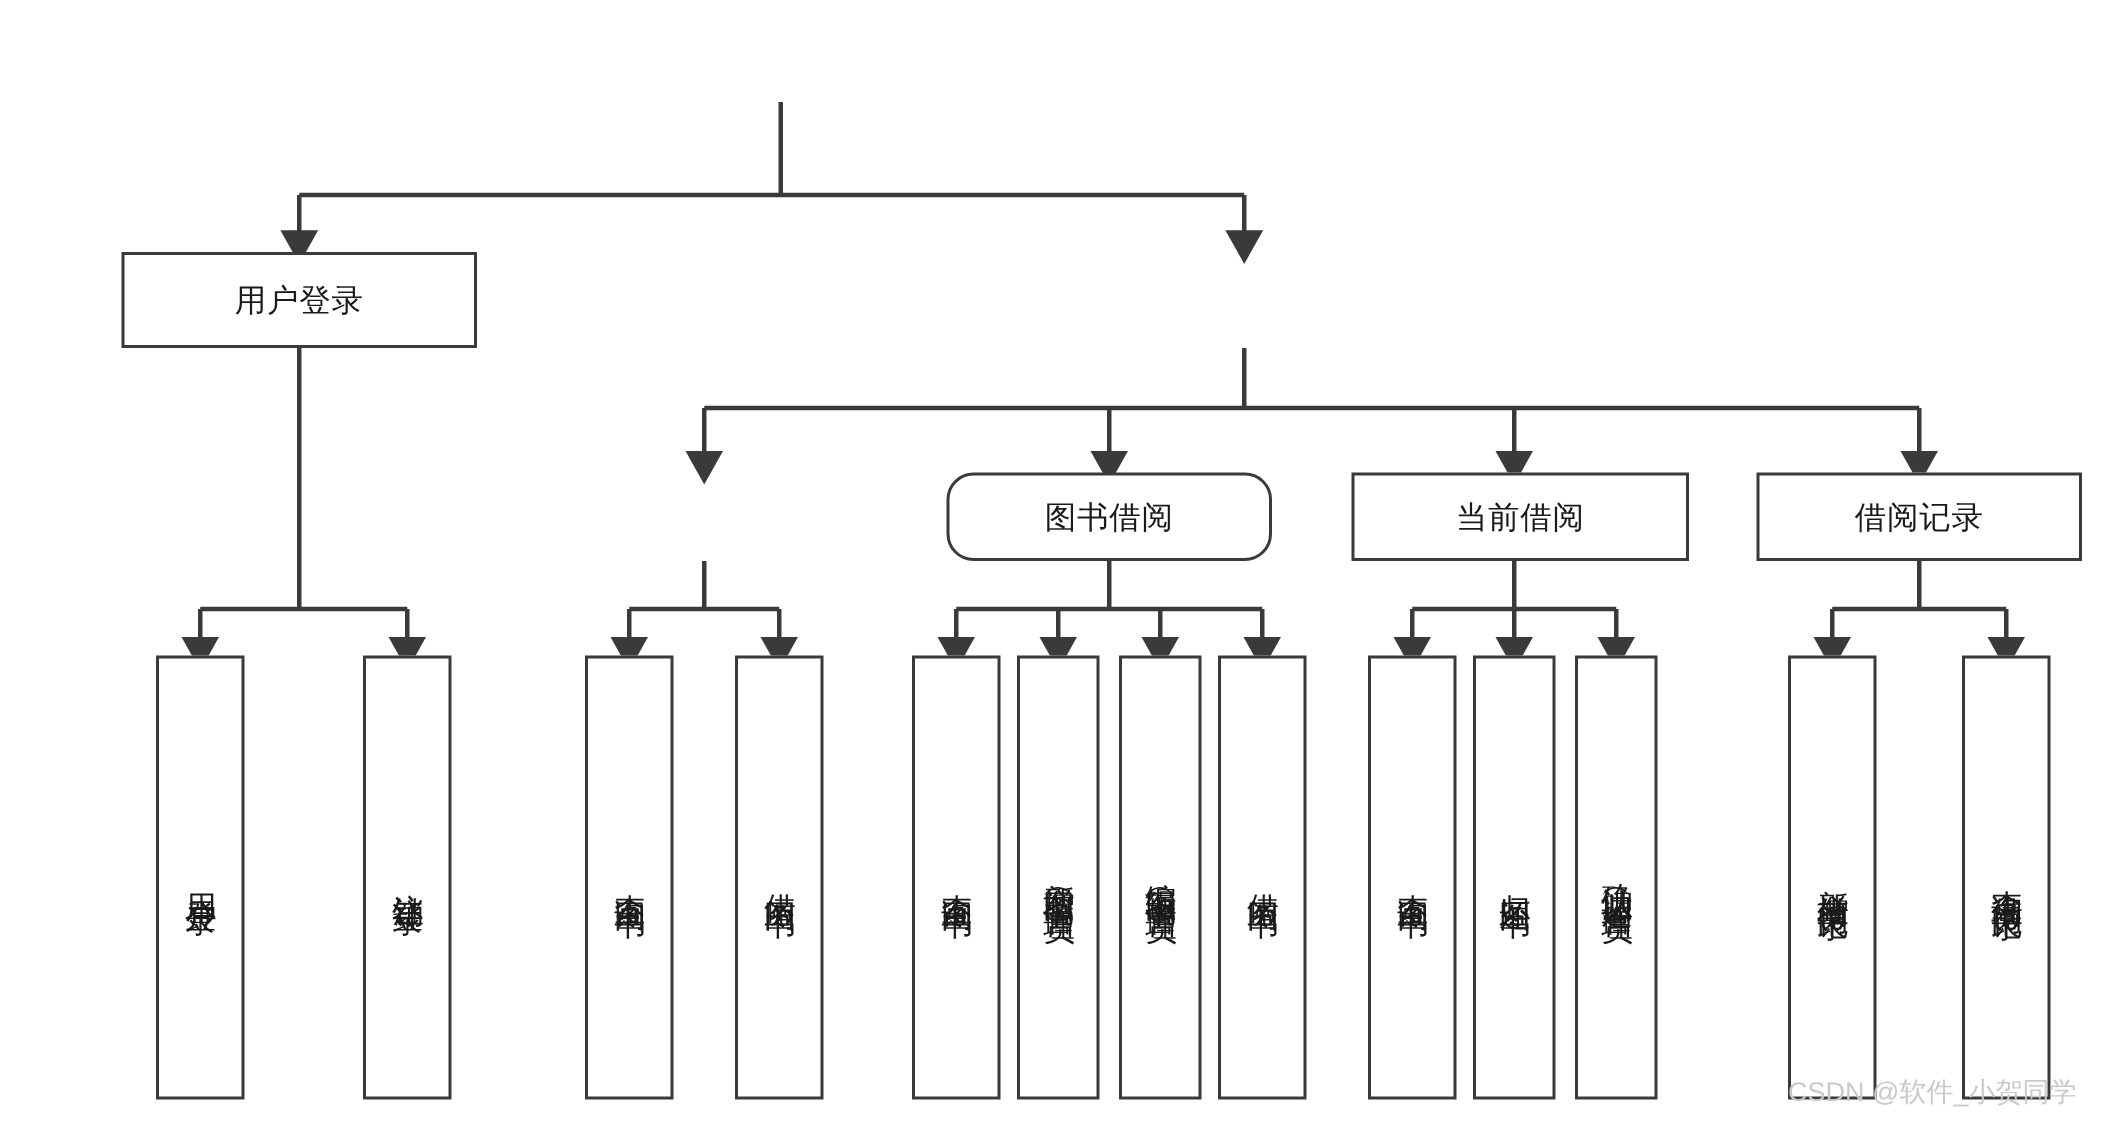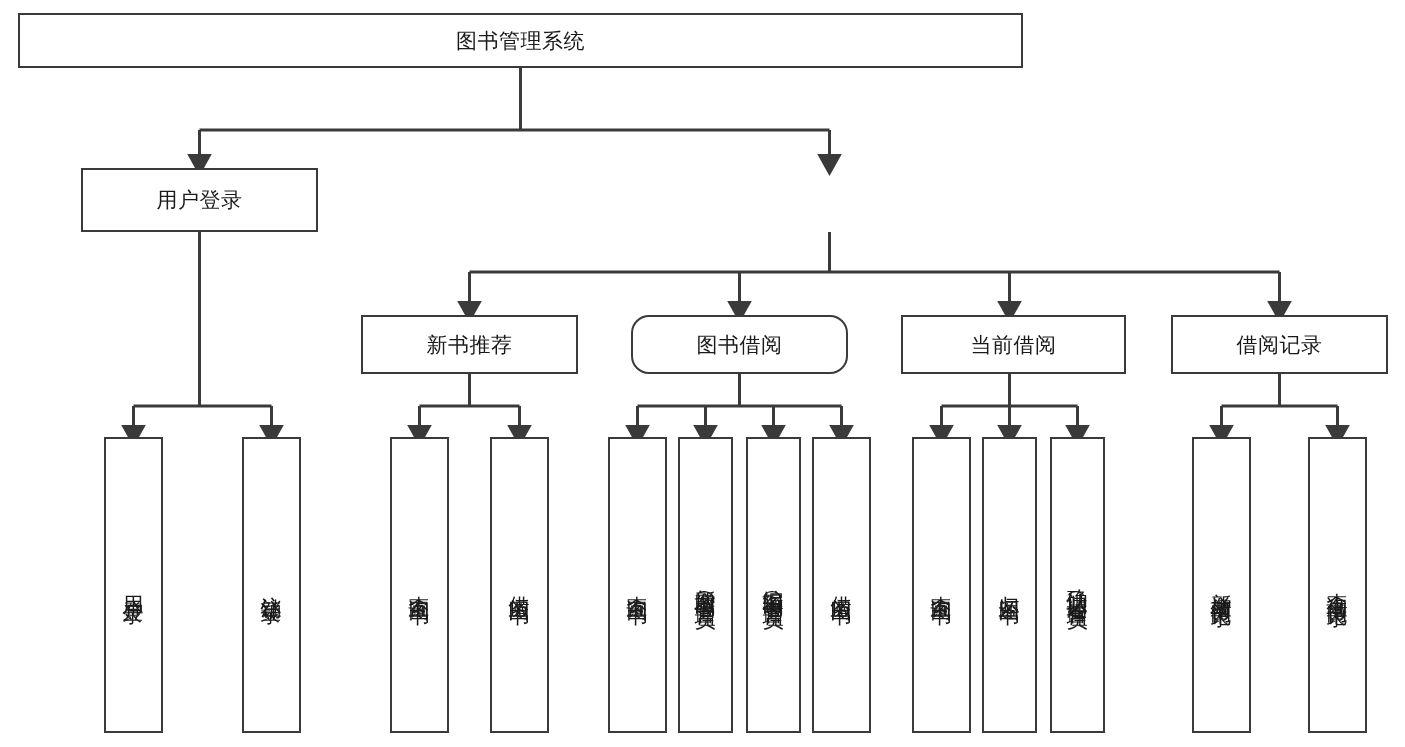--- a/index.html
+++ b/index.html
@@ -105,26 +105,24 @@
       <path d="M1009.5,406 L1009.5,429" marker-end="url(#arrow)"></path>
       <path d="M1077.5,406 L1077.5,429" marker-end="url(#arrow)"></path>
 
       <path d="M1279.5,374 L1279.5,406"></path>
       <path d="M1221.5,406 L1337.5,406"></path>
       <path d="M1221.5,406 L1221.5,429" marker-end="url(#arrow)"></path>
       <path d="M1337.5,406 L1337.5,429" marker-end="url(#arrow)"></path>
     </g>
   </svg>
 
-  <div class="node root horizontal" style="left:18px; top:13px; width:1005px; height:55px;">图书管理系统</div>
 
   <div class="node horizontal" style="left:81px; top:168px; width:237px; height:64px;">用户登录</div>
 
 
-  <div class="node horizontal" style="left:361px; top:315px; width:217px; height:59px;">新书推荐</div>
 
   <div class="node horizontal" style="left:631px; top:315px; width:217px; height:59px;border-radius:18px;">图书借阅</div>
 
   <div class="node horizontal" style="left:901px; top:315px; width:225px; height:59px;">当前借阅</div>
 
   <div class="node horizontal" style="left:1171px; top:315px; width:217px; height:59px;text-align:right;">借阅记录</div>
 
   <div class="node vertical" style="left:104px; top:437px; width:59px; height:296px;">用户登录</div>
 
   <div class="node vertical" style="left:242px; top:437px; width:59px; height:296px;">注销登录</div>
@@ -144,14 +142,15 @@
   <div class="node vertical" style="left:912px; top:437px; width:59px; height:296px;">查询图书</div>
 
   <div class="node vertical" style="left:982px; top:437px; width:55px; height:296px;">归还图书</div>
 
   <div class="node vertical" style="left:1050px; top:437px; width:55px; height:296px;">确认归还（管理员）</div>
 
   <div class="node vertical" style="left:1192px; top:437px; width:59px; height:296px;">新增借阅记录</div>
 
   <div class="node vertical" style="left:1308px; top:437px; width:59px; height:296px;">查询借阅记录</div>
 
+  <div class="watermark" style="left:1192px; top:716px;">CSDN @软件_小贺同学</div>
 
 </div>
 
 </body></html>

